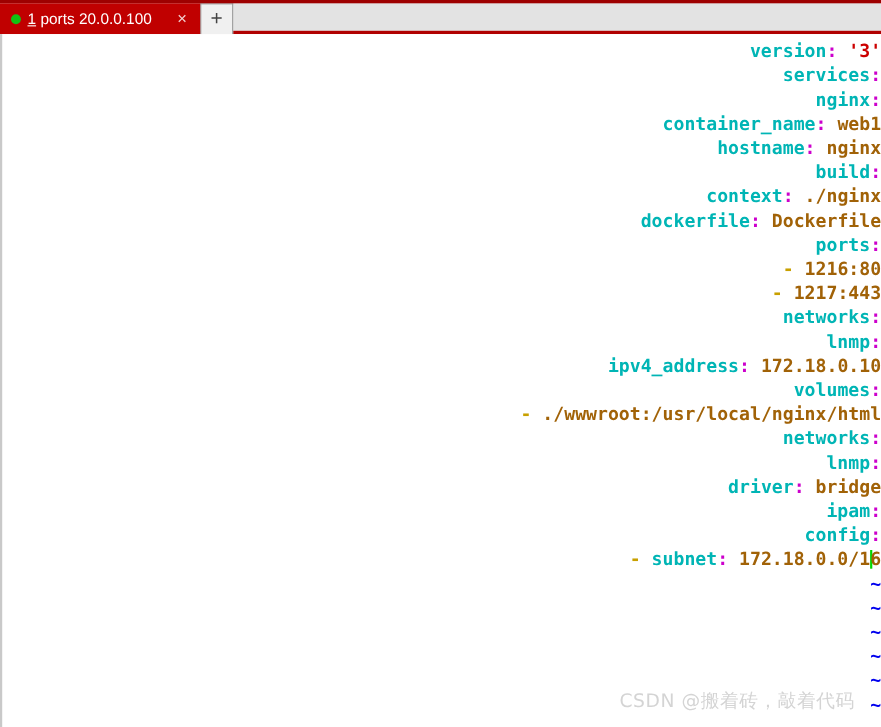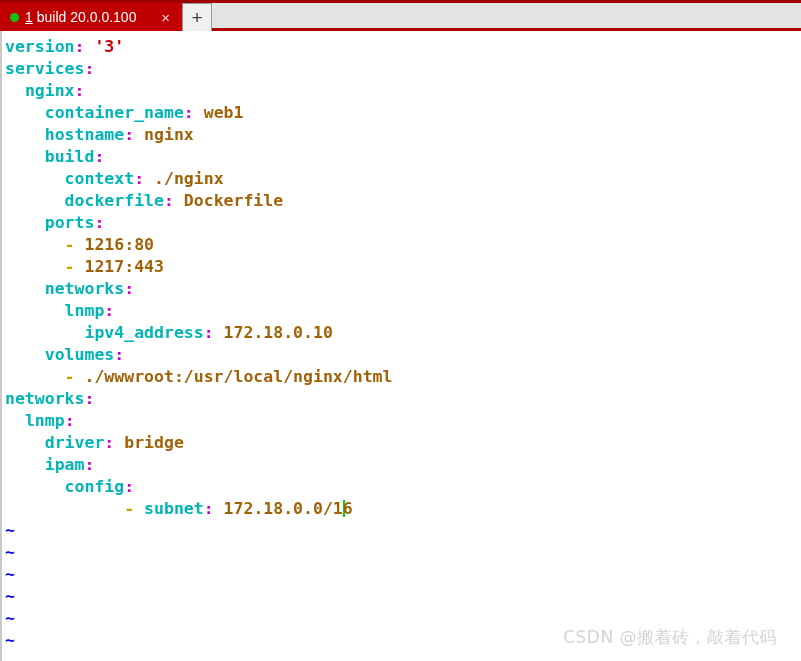--- a/index.html
+++ b/index.html
@@ -98,21 +98,21 @@
     overflow: hidden;
   }
   #screen {
     padding: 5px 0 0 3px;
     font-family: "DejaVu Sans Mono", "Liberation Mono", monospace;
     font-size: 16.5px;
     line-height: 22px;
     white-space: pre;
     font-weight: bold;
   }
-  .line { height: 22px; }
+  .line { height: 22px; text-align: right; }
   .k   { color: #00b5b5; }          
   .c   { color: #cc00cc; }          
   .v   { color: #a16207; }          
   .s   { color: #cc0000; }          
   .d   { color: #c8a000; }          
   .t   { color: #0000ee; }          
   .cur {
     display: inline-block;
     width: 2px;
     height: 17px;
@@ -135,21 +135,21 @@
     margin-left: 24px;
   }
 </style>
 </head>
 <body>
 
 <div id="tabbar">
   <div id="tab-active">
     <span class="tab-dot"></span>
     <span class="tab-index">1</span>
-    <span class="tab-title">build 20.0.0.100</span>
+    <span class="tab-title">ports 20.0.0.100</span>
     <span class="tab-close">×</span>
   </div>
   <div id="tab-new">+</div>
 </div>
 
 <div id="terminal">
   <div id="screen"><div class="line"><span class="k">version</span><span class="c">:</span> <span class="s">'3'</span></div><div class="line"><span class="k">services</span><span class="c">:</span></div><div class="line">  <span class="k">nginx</span><span class="c">:</span></div><div class="line">    <span class="k">container_name</span><span class="c">:</span> <span class="v">web1</span></div><div class="line">    <span class="k">hostname</span><span class="c">:</span> <span class="v">nginx</span></div><div class="line">    <span class="k">build</span><span class="c">:</span></div><div class="line">      <span class="k">context</span><span class="c">:</span> <span class="v">./nginx</span></div><div class="line">      <span class="k">dockerfile</span><span class="c">:</span> <span class="v">Dockerfile</span></div><div class="line">    <span class="k">ports</span><span class="c">:</span></div><div class="line">      <span class="d">-</span> <span class="v">1216:80</span></div><div class="line">      <span class="d">-</span> <span class="v">1217:443</span></div><div class="line">    <span class="k">networks</span><span class="c">:</span></div><div class="line">      <span class="k">lnmp</span><span class="c">:</span></div><div class="line">        <span class="k">ipv4_address</span><span class="c">:</span> <span class="v">172.18.0.10</span></div><div class="line">    <span class="k">volumes</span><span class="c">:</span></div><div class="line">      <span class="d">-</span> <span class="v">./wwwroot:/usr/local/nginx/html</span></div><div class="line"><span class="k">networks</span><span class="c">:</span></div><div class="line">  <span class="k">lnmp</span><span class="c">:</span></div><div class="line">    <span class="k">driver</span><span class="c">:</span> <span class="v">bridge</span></div><div class="line">    <span class="k">ipam</span><span class="c">:</span></div><div class="line">      <span class="k">config</span><span class="c">:</span></div><div class="line">            <span class="d">-</span> <span class="k">subnet</span><span class="c">:</span> <span class="v">172.18.0.0/1</span><span class="cur"></span><span class="v">6</span></div><div class="line"><span class="t">~</span></div><div class="line"><span class="t">~</span></div><div class="line"><span class="t">~</span></div><div class="line"><span class="t">~</span></div><div class="line"><span class="t">~</span></div><div class="line"><span class="t">~</span></div></div>
   <div id="watermark">CSDN @搬着砖，敲着代码</div>
 </div>
 

